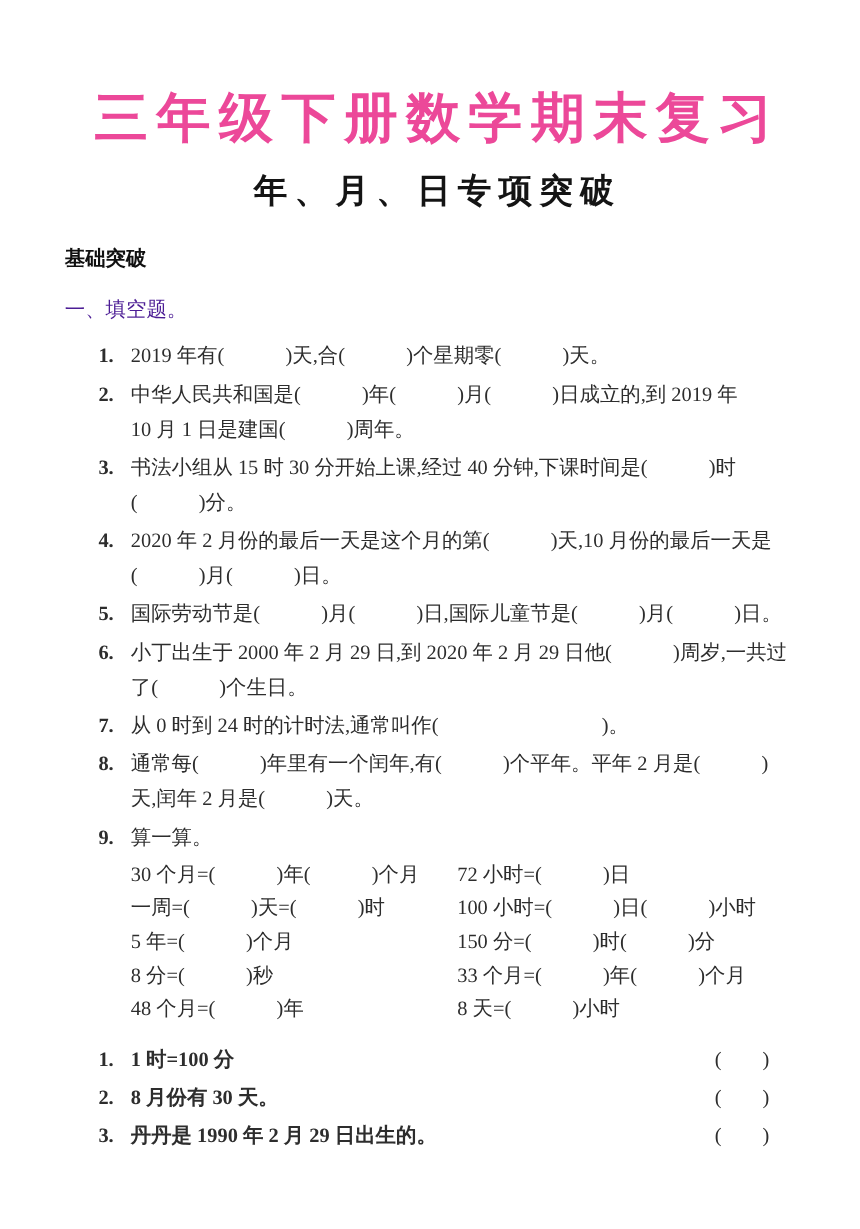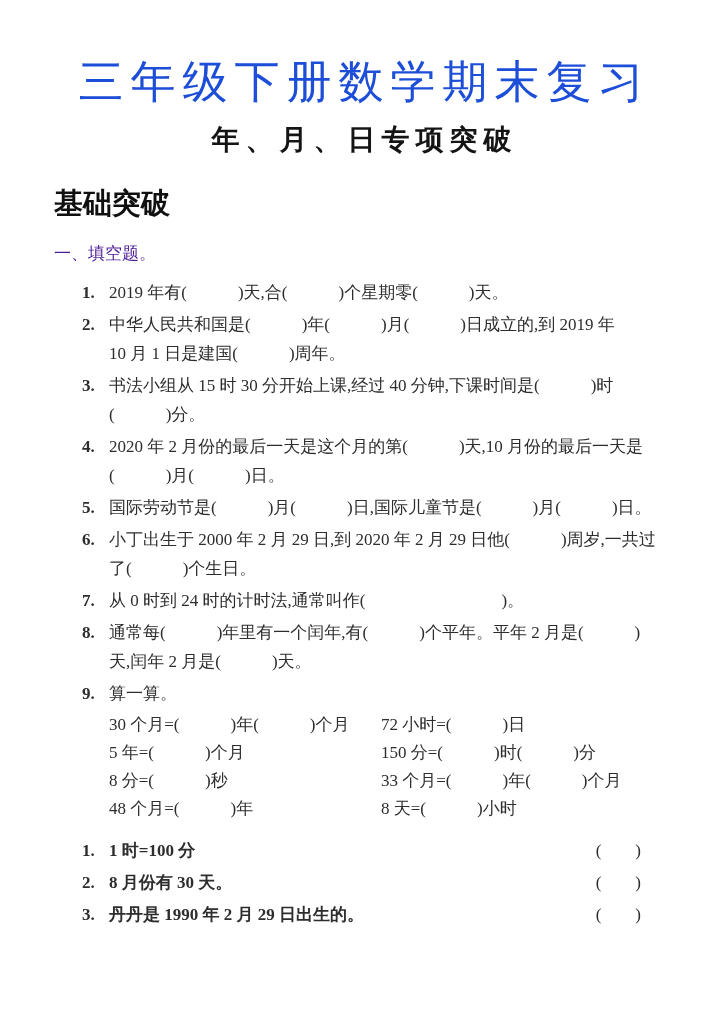--- a/index.html
+++ b/index.html
@@ -13,42 +13,42 @@
     height: 1024px;
     background: #ffffff;
     overflow: hidden;
     font-family: "Liberation Serif", "DejaVu Serif", serif;
     color: #2d2d2d;
   }
   .content {
     padding: 54px 42px 0 54px;
   }
   .title {
-    margin: 0;
+    margin: 16px;
     font-size: 45px;
     line-height: 1.25;
-    font-weight: 400;
+    font-weight: 700;
     text-align: center;
     letter-spacing: 7px;
-    color: #1d4ed8;
+    color: #ec4899;
     white-space: nowrap;
   }
   .subtitle {
     margin: 12px 0 0 0;
     font-size: 28px;
     line-height: 1.25;
     font-weight: 700;
     text-align: center;
     letter-spacing: 6px;
     color: #141414;
     white-space: nowrap;
   }
   .section-heading {
     margin: 28px 0 0 0;
-    font-size: 29px;
+    font-size: 17px;
     line-height: 1.3;
     font-weight: 700;
     color: #101010;
   }
   .group-label {
     margin-top: 19px;
     font-size: 17px;
     line-height: 24px;
     color: #4c1d95;
   }
@@ -156,20 +156,24 @@
       <div class="q">
         <span class="qnum">9.</span>
         <span class="qtext">算一算。</span>
       </div>
     </div>
 
     <div class="conv-block">
       <div class="conv-row">
         <span class="conv-cell">30 个月=(　　　)年(　　　)个月</span>
         <span class="conv-cell">72 小时=(　　　)日</span>
+      </div>
+      <div class="conv-row">
+        <span class="conv-cell">一周=(　　　)天=(　　　)时</span>
+        <span class="conv-cell">100 小时=(　　　)日(　　　)小时</span>
       </div>
       <div class="conv-row">
         <span class="conv-cell">5 年=(　　　)个月</span>
         <span class="conv-cell">150 分=(　　　)时(　　　)分</span>
       </div>
       <div class="conv-row">
         <span class="conv-cell">8 分=(　　　)秒</span>
         <span class="conv-cell">33 个月=(　　　)年(　　　)个月</span>
       </div>
       <div class="conv-row">

